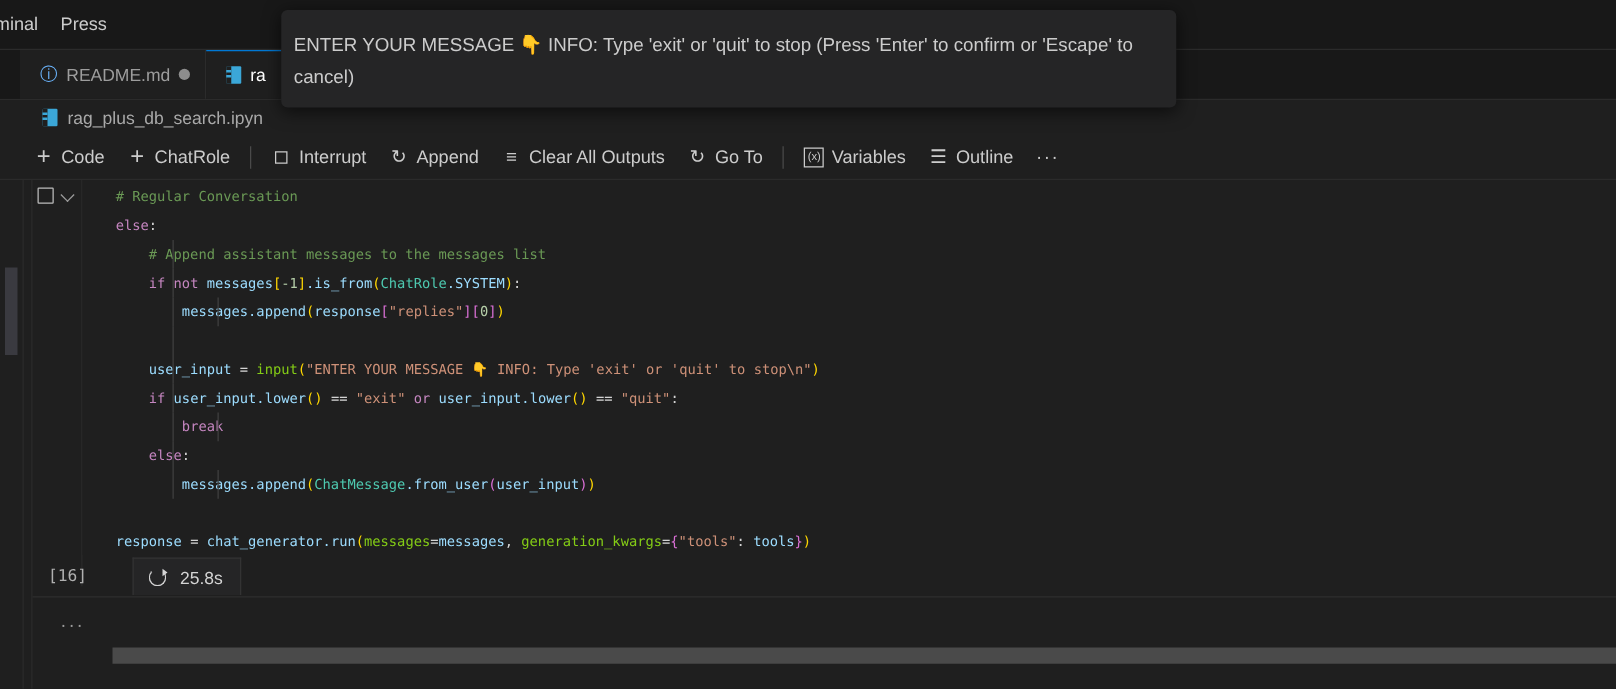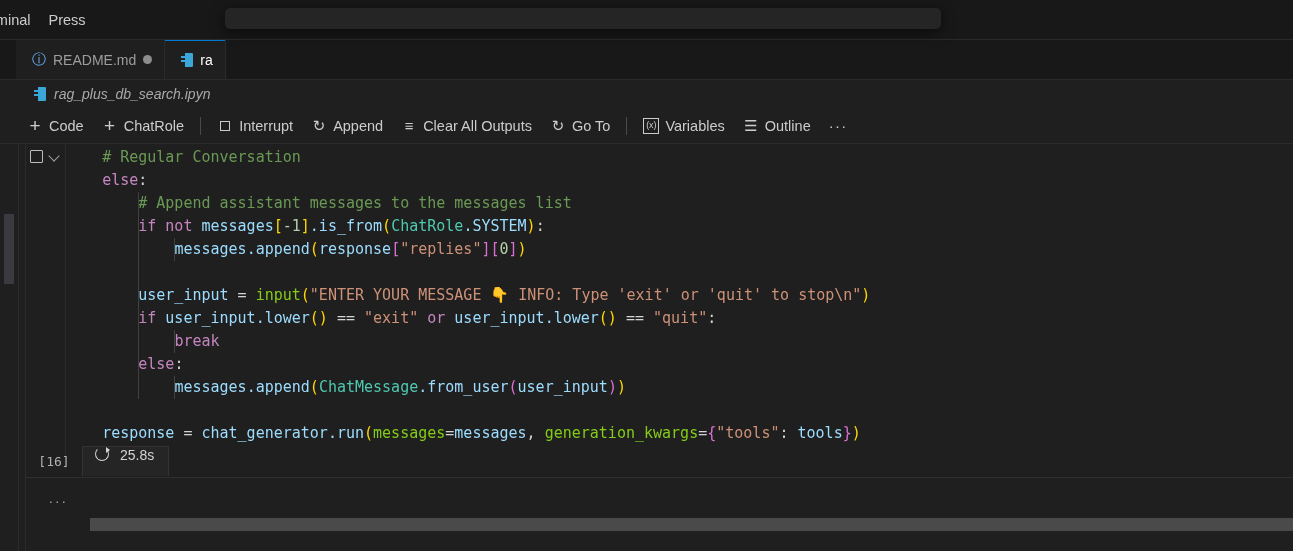--- a/index.html
+++ b/index.html
@@ -55,21 +55,21 @@
   .icon-nb::after{
     content:""; position:absolute; left:0px; top:3px; width:3.5px; height:2px;
     background:#3ba7d8; box-shadow:0 4px 0 #3ba7d8;
   }
 
   
   .breadcrumb {
     position:absolute; left:0; top:80px; width:1293px; height:28px;
     background:#1f1f1f; display:flex; align-items:center; padding-left:34px; gap:8px;
   }
-  .breadcrumb-label { font-size:14px; color:#a9a9a9; white-space:nowrap;font-style:italic; }
+  .breadcrumb-label { font-size:14px; color:#a9a9a9; white-space:nowrap; }
 
   
   .nbtoolbar {
     position:absolute; left:0; top:108px; width:1293px; height:36px;
     background:#1f1f1f; display:flex; align-items:center; padding-left:18px;
     gap:0px; border-bottom:1px solid #2b2b2b;
   }
   .tb-btn {
     display:flex; align-items:center; gap:6px; padding:3px 9px;
     font-size:14.5px; color:#cccccc; cursor:pointer; white-space:nowrap;
@@ -105,21 +105,21 @@
     transform:rotate(45deg);
   }
 
   
   .codewrap {
     position:absolute; left:66px; top:0; right:0; height:300px;
     background:#1f1f1f; overflow:hidden;
   }
   .code {
     font-family:"DejaVu Sans Mono", monospace;
-    font-size:15px; line-height:23px; white-space:pre; color:#cccccc;
+    font-size:11px; line-height:23px; white-space:pre; color:#cccccc;
     padding-top:2px;
   }
   .code .ln { height:23px; position:relative; }
 
   
   .c-comment { color:#6a9955; }
   .c-kw      { color:#c586c0; }
   .c-var     { color:#9cdcfe; }
   .c-fn      { color:#84cc16; }
   .c-cls     { color:#4ec9b0; }
@@ -136,23 +136,23 @@
   
   .execrow {
     position:absolute; left:26px; top:302px; width:1267px; height:30px;
     display:flex; align-items:center;
   }
   .exec-count {
     width:56px; text-align:center; font-family:"DejaVu Sans Mono", monospace;
     font-size:13px; color:#b0b0b0;
   }
   .exec-box {
-    display:flex; gap:11px; height:30px;
+    display:flex; align-items:center; gap:11px; height:30px;
     padding:0 14px 0 12px; background:#252526;
-    border-top:1px solid #333; border-left:1px solid #333; border-right:1px solid #333;
+    border-top:1px solid #333; border-left:1px solid #333; border-right:1px solid #333;margin-left:24px;
   }
   .spinner {
     width:14px; height:14px; border:1.7px solid #d4d4d4; border-radius:50%;
     border-top-color:transparent; position:relative;
   }
   .spinner::after{
     content:""; position:absolute; right:-2px; top:-1px;
     border-left:4px solid #d4d4d4; border-top:3px solid transparent;
     border-bottom:3px solid transparent;
   }
@@ -293,15 +293,18 @@
     </div>
 
     <div class="outwrap">
       <div class="out-dots">···</div>
       <div class="hscroll"></div>
     </div>
 
   </div>
 
   <div class="popup">
+    <div class="popup-hint">
+      <span>ENTER YOUR MESSAGE </span><span class="em">👇</span><span> INFO: Type 'exit' or 'quit' to stop (Press 'Enter' to confirm or 'Escape' to cancel)</span>
+    </div>
   </div>
 
 </div>
 
 </body></html>

